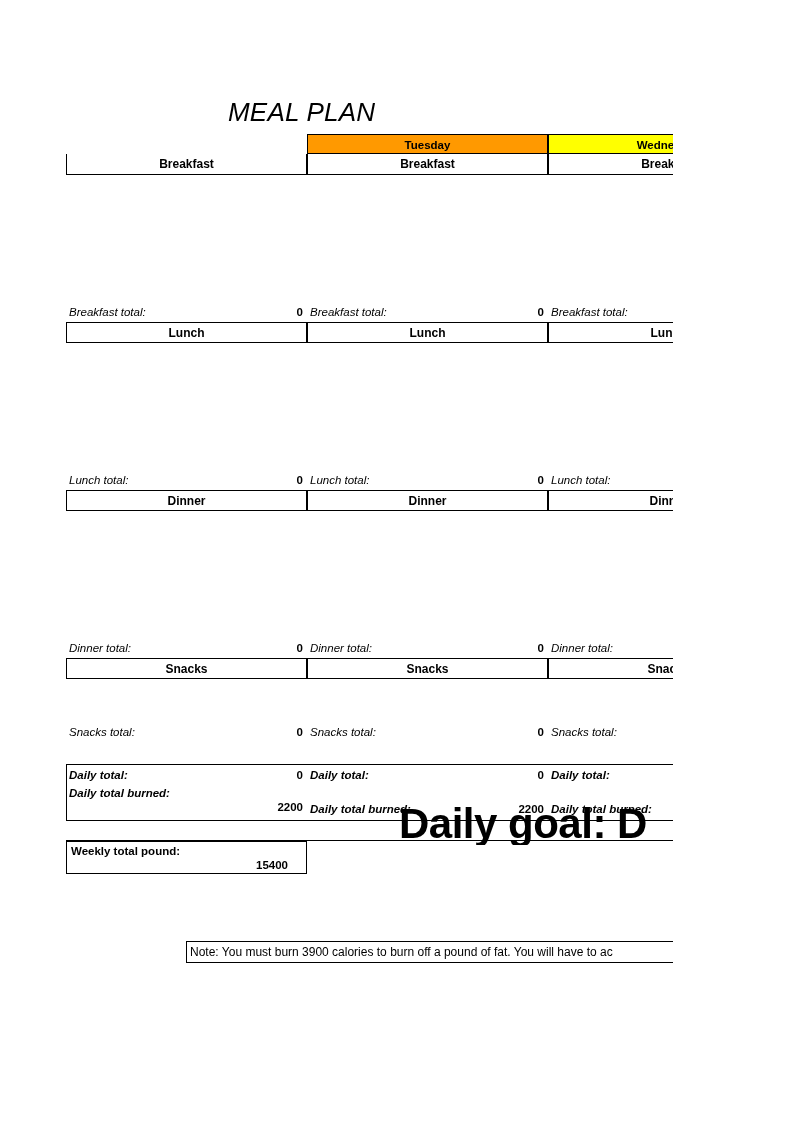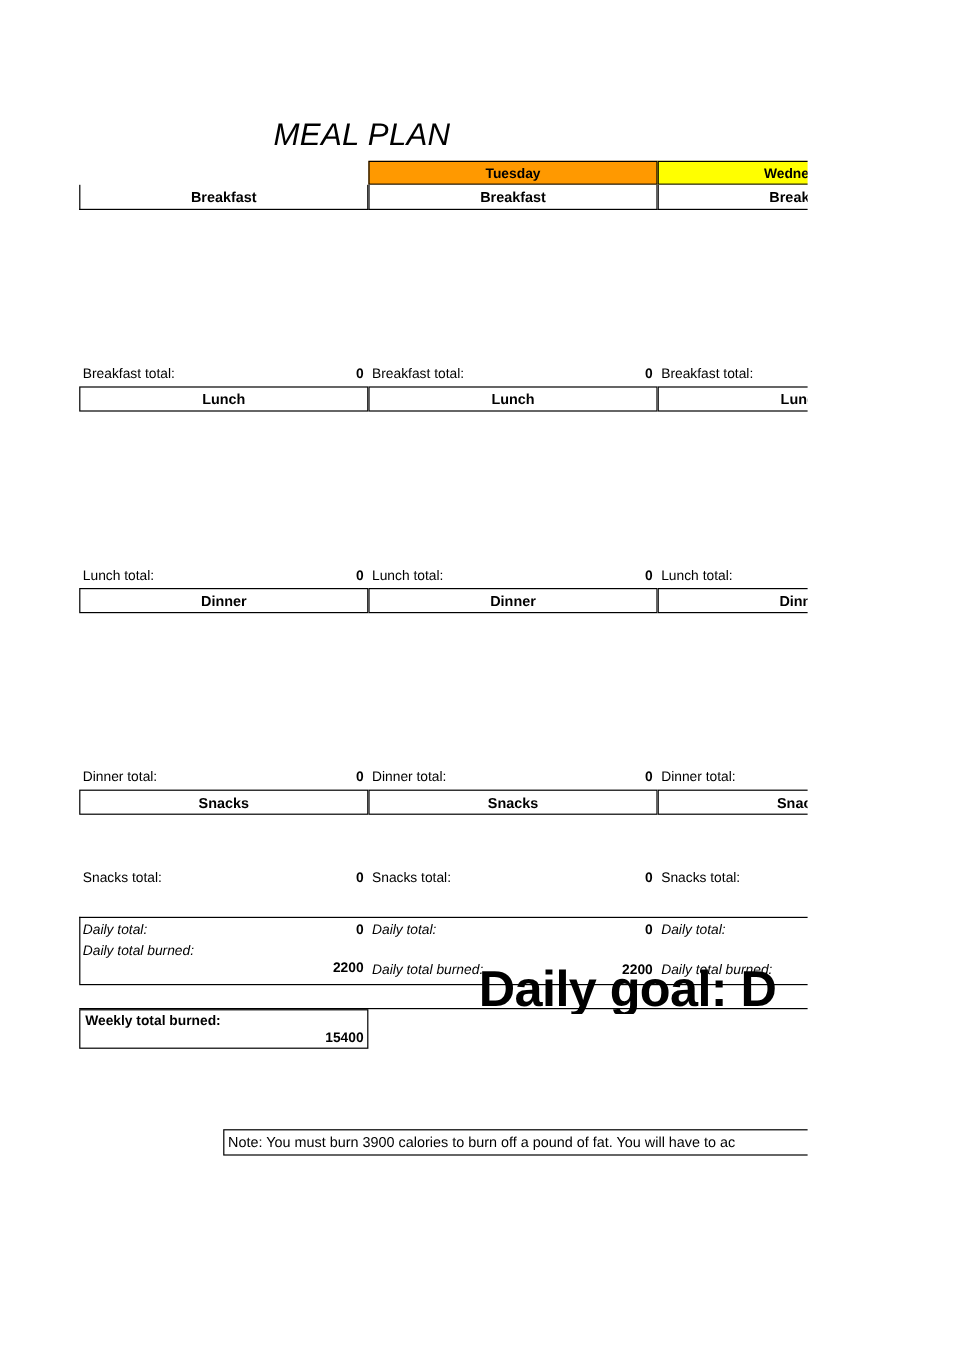--- a/index.html
+++ b/index.html
@@ -87,20 +87,21 @@
     height: 16px;
     line-height: 16px;
     font-size: 11.5px;
     white-space: nowrap;
     overflow: hidden;
   }
   .total-row .lbl {
     position: absolute;
     left: 3px;
     top: 0;
+    font-style: italic;
   }
   .total-row .val {
     position: absolute;
     right: 4px;
     top: 0;
     font-weight: bold;
     font-style: normal;
   }
 
   
@@ -109,21 +110,21 @@
     width: 241px;
     font-size: 11.5px;
     white-space: nowrap;
     overflow: hidden;
   }
   .dt-row .lbl {
     position: absolute;
     left: 3px;
     top: 0;
     font-style: italic;
-    font-weight: normal;
+    font-weight: bold;
   }
   .dt-row .lbl.wrap {
     white-space: normal;
     width: 120px;
     line-height: 14px;
   }
   .dt-row .val {
     position: absolute;
     right: 4px;
     font-weight: bold;
@@ -157,21 +158,21 @@
   #weekly-box .lbl {
     position: absolute;
     left: 4px;
     top: 2px;
     width: 130px;
     line-height: 14px;
     white-space: normal;
   }
   #weekly-box .val {
     position: absolute;
-    right: 3px;
+    right: 18px;
     bottom: 2px;
     font-weight: bold;
     margin-left: 12px;
   }
 
   
   #daily-goal {
     position: absolute;
     left: 399px;
     top: 800px;
@@ -363,21 +364,21 @@
     <span class="val" style="top:0;">2200</span>
   </div>
 
   <div class="hrule" style="left:66px; top:820px; width:620px;"></div>
 
   <div id="daily-goal">Daily goal: D</div>
 
   <div class="hrule" style="left:66px; top:840px; width:620px;"></div>
 
   <div id="weekly-box">
-    <span class="lbl">Weekly total burned:</span>
+    <span class="lbl">Weekly total pound:</span>
     <span class="val">15400</span>
   </div>
 
   <div id="note-box">Note: You must burn 3900 calories to burn off a pound of fat.  You will have to ac</div>
 
   <div id="clip-mask"></div>
 
 </div>
 
 </body></html>

